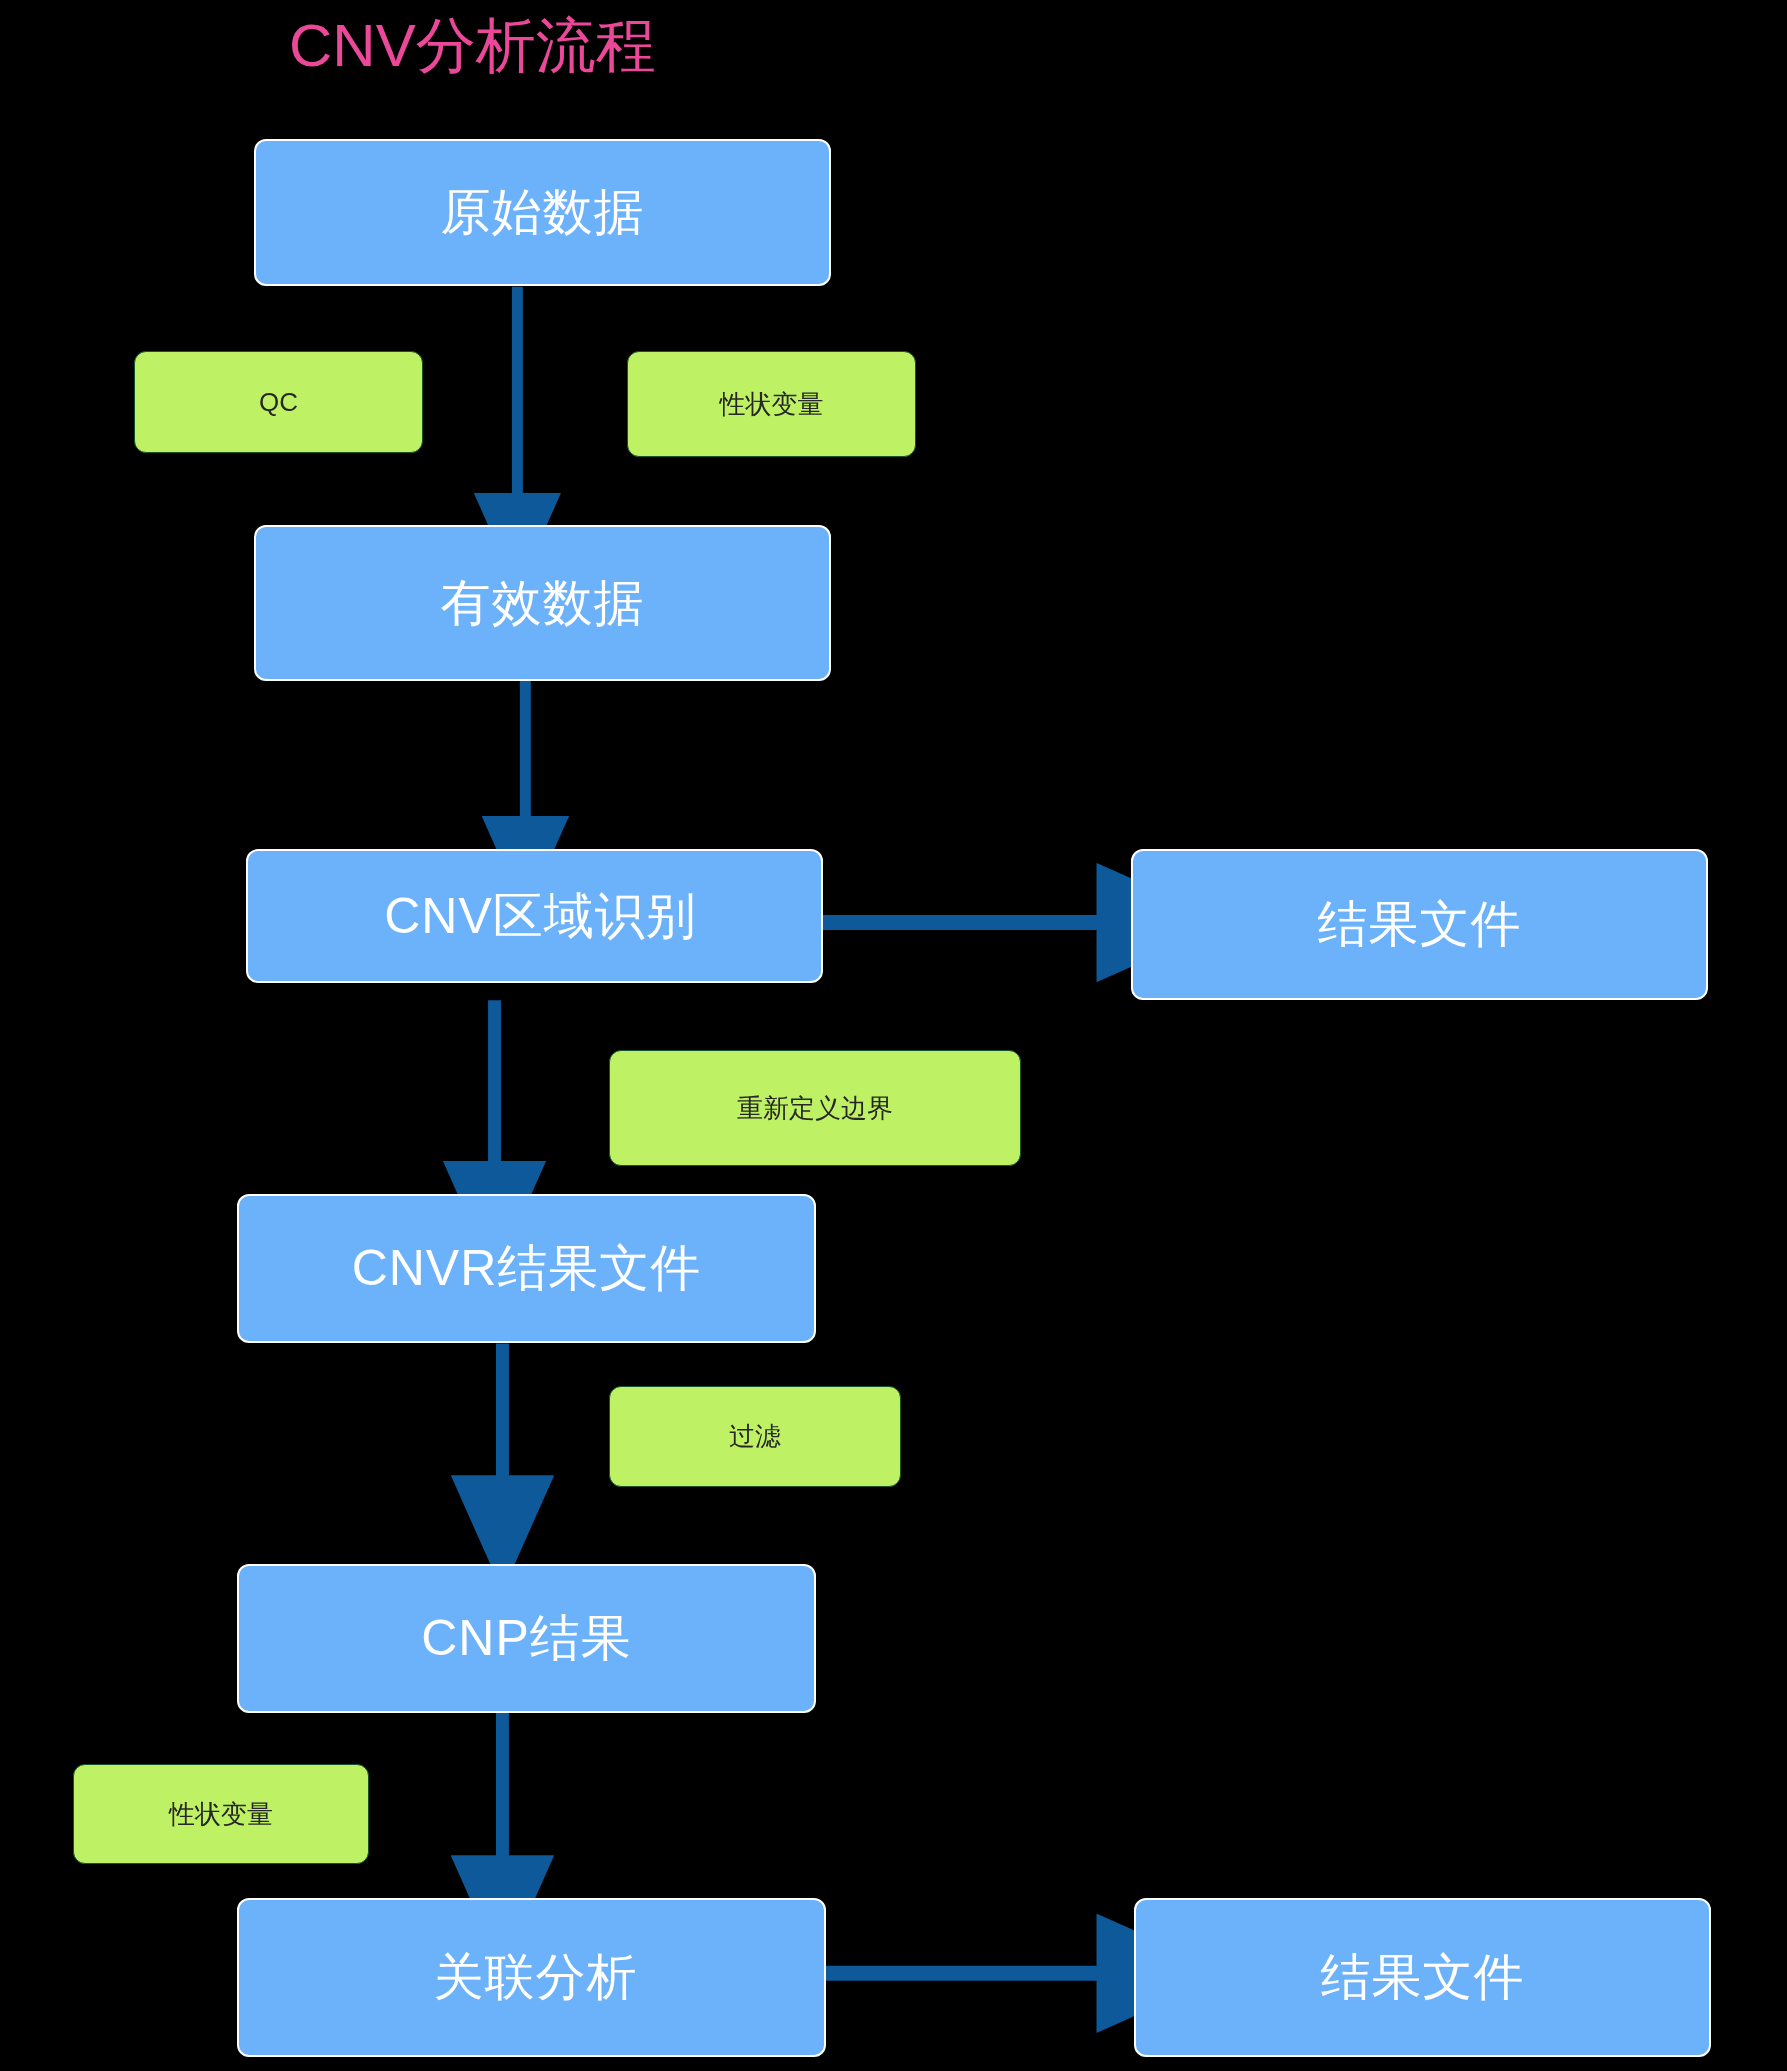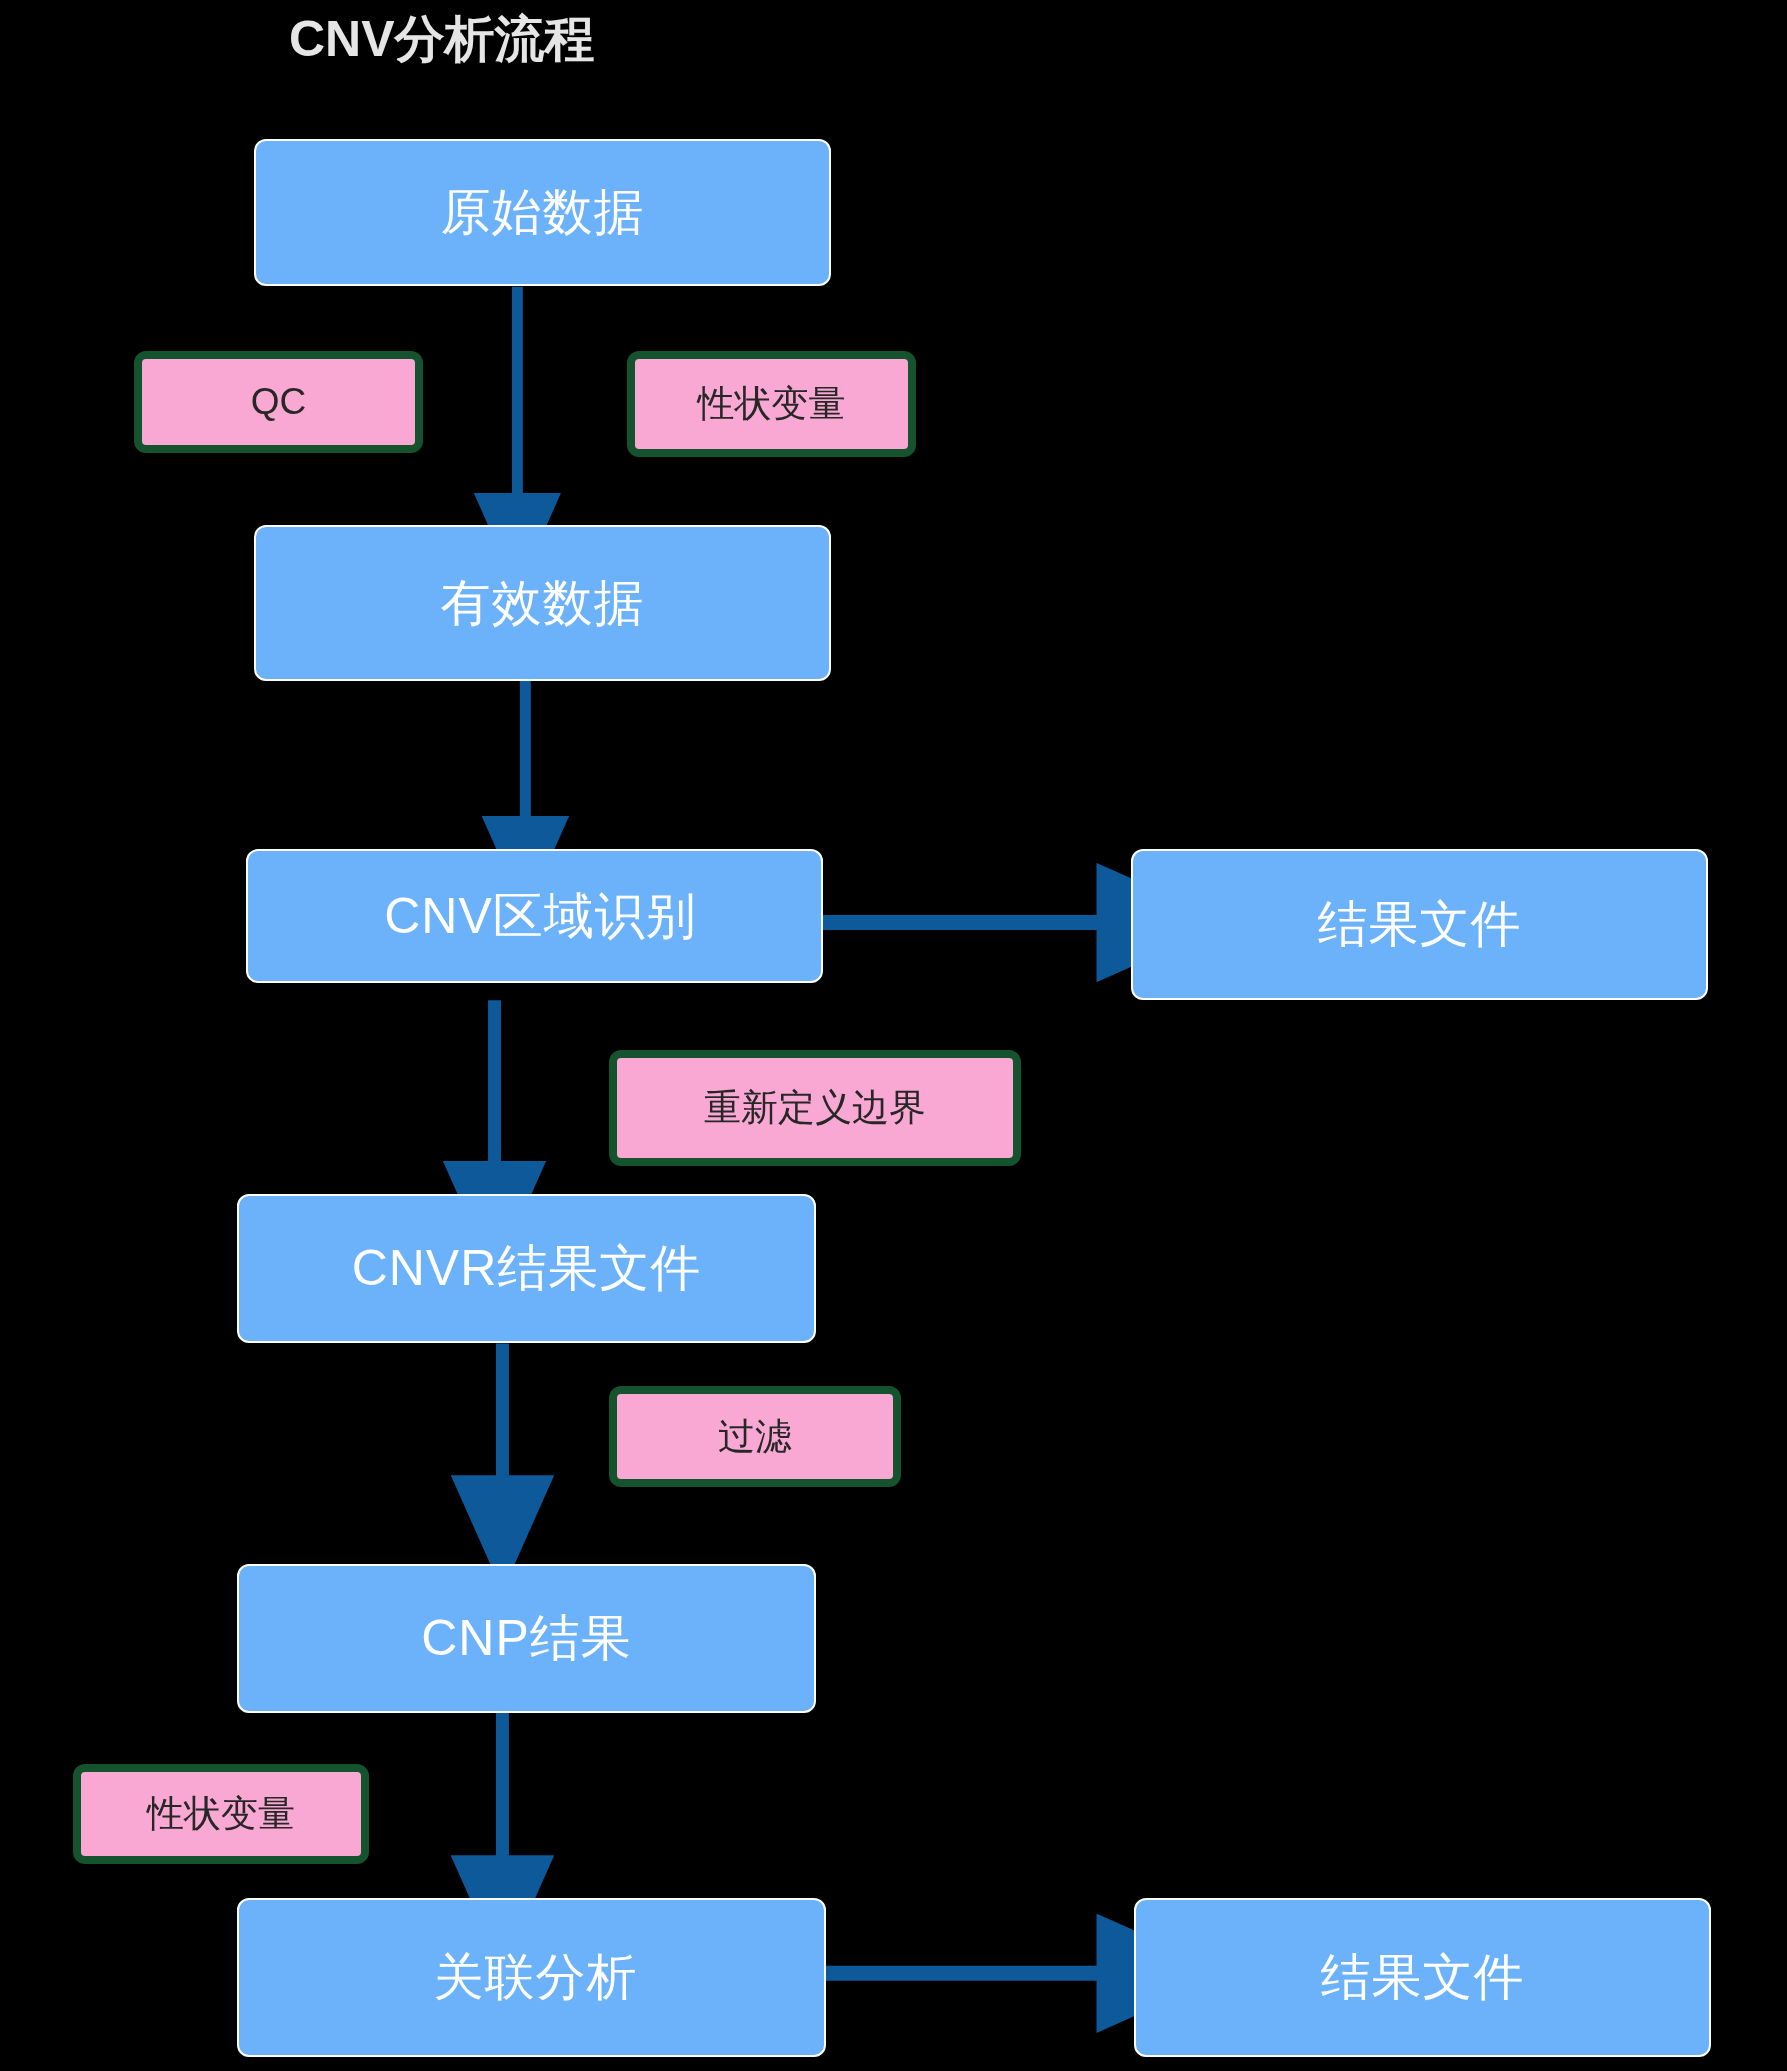--- a/index.html
+++ b/index.html
@@ -5,23 +5,23 @@
   html,body{margin:0;padding:0;background:#000;}
   #stage{
     position:relative;
     width:1787px;height:2072px;
     background:#000000;
     overflow:hidden;
     font-family:"Liberation Sans","DejaVu Sans",sans-serif;
   }
   .title{
     position:absolute;
-    color:#e5e5e5;
-    font-size:50px;
-    font-weight:700;
+    color:#ec4899;
+    font-size:60px;
+    font-weight:400;
     letter-spacing:0px;
     white-space:nowrap;
   }
   .node{
     position:absolute;
     box-sizing:border-box;
     background:#6cb2fb;
     border:2px solid #ffffff;
     border-radius:12px;
     display:flex;
@@ -29,28 +29,28 @@
     justify-content:center;
     color:#ffffff;
     font-size:50px;
     font-weight:400;
     letter-spacing:1px;
     white-space:nowrap;
   }
   .edge-label{
     position:absolute;
     box-sizing:border-box;
-    background:#f9a8d4;
-    border:8px solid #14532d;
+    background:#bef264;
+    border:1px solid #14532d;
     border-radius:12px;
     display:flex;
     align-items:center;
     justify-content:center;
     color:#272727;
-    font-size:37px;
+    font-size:26px;
     font-weight:400;
     white-space:nowrap;
   }
   .arrow{
     position:absolute;
     overflow:visible;
   }
   .arrow svg{display:block;overflow:visible;}
 </style>
 </head>

